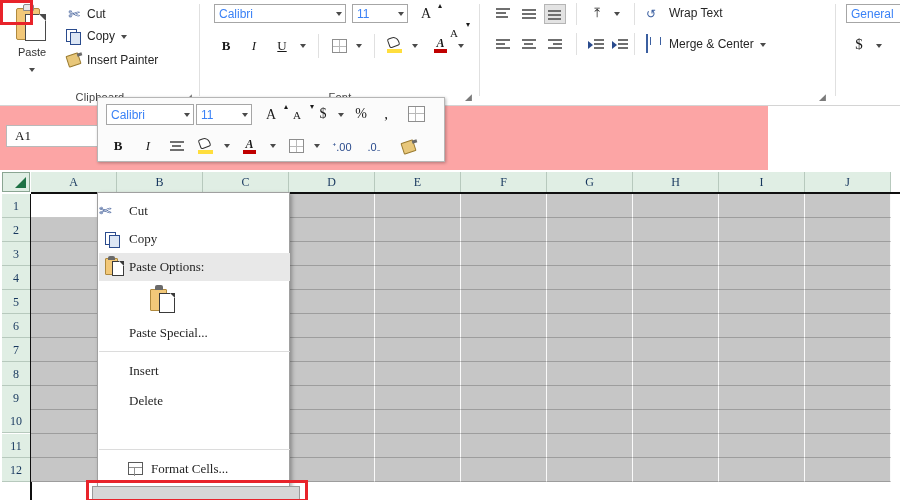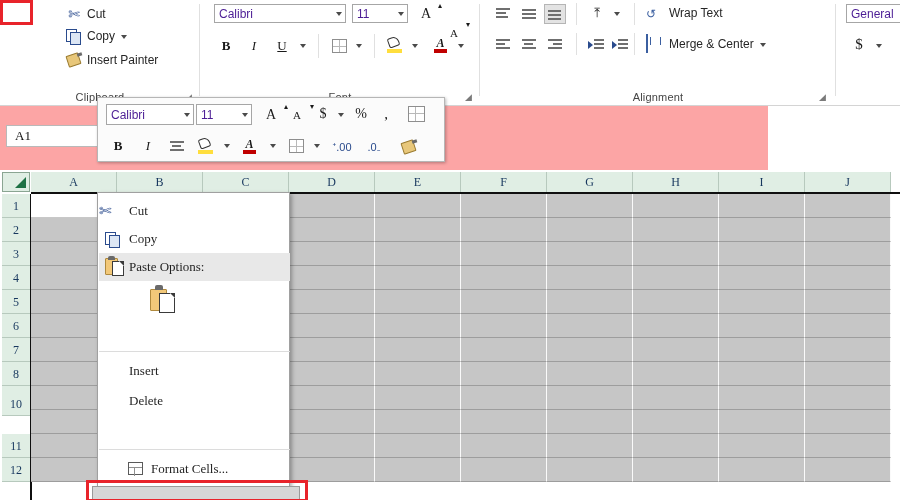--- a/index.html
+++ b/index.html
@@ -57,21 +57,21 @@
   .ic-copy-f { position:absolute; left:6px; top:5px; width:11px;height:13px;
      background:#dce6f4;border:1px solid #2a4b8d; }
   
   .ic-brush { position:absolute; left:3px; top:3px; width:13px; height:12px;
      background:#e8c77a; border:1px solid #9a7a2e; transform: rotate(-18deg); border-radius:1px;}
   .ic-brush-h { position:absolute; left:13px; top:2px; width:5px; height:3px; background:#6b6b6b; transform:rotate(-18deg);}
 
   
   .fld {
     position:absolute; background:#fff; border:1px solid #a6a6a6;
-    font-size:12px; color:#4c1d95; display:flex; align-items:center;
+    font-size:12px; color:#3b82f6; display:flex; align-items:center;
     padding-left:4px; height:19px; cursor:default;
   }
   .fld .v { flex:1; white-space:nowrap; overflow:hidden; }
   .fld .c { width:12px; text-align:center; }
 
   .ib { position:absolute; display:flex; align-items:center; justify-content:center;
         cursor:default; color:#1a1a1a; }
 
   .grow-a { font-family:"Liberation Serif", serif; font-size:14px; position:relative; }
   .grow-a .sup { position:absolute; right:-6px; top:-3px; font-size:8px; }
@@ -200,20 +200,29 @@
   .fmt-cells-ic:after{content:"";position:absolute;left:5px;top:4px;width:1px;height:9px;background:#8f8f8f;}
 
   .scissors-g { color:#2a4b8d; font-size:15px; line-height:22px; width:100%; text-align:center;}
 </style>
 </head>
 <body>
 
 <div id="ribbon">
 
   <div class="rgroup" id="grp-clipboard" style="left:0;width:200px;">
+    <div id="paste-btn">
+      <div id="paste-icon-wrap">
+        <span class="clip-body"></span>
+          <span class="clip-top"></span>
+          <span class="clip-page"></span>
+      </div>
+      <div id="paste-label">Paste</div>
+      <div id="paste-caret"><span class="dd-caret"></span></div>
+    </div>
 
     <div class="cmd-row" style="left:64px; top:4px;">
       <span class="cmd-icon">
           <span class="ic-scissors">✄</span>
         </span>
       <span class="cmd-text">Cut</span>
     </div>
 
     <div class="cmd-row" style="left:64px; top:26px;">
       <span class="cmd-icon">
@@ -379,21 +388,20 @@
         </span>
       </div>
 
     <div class="rgroup-sep" style="left:154px; top:33px; height:22px;"></div>
     <div class="cmd-row" style="left:166px; top:34px;">
       <span class="cmd-icon"><span class="merge-ic"></span></span>
       <span class="cmd-text">Merge &amp; Center</span>
       <span class="cmd-caret"><span class="dd-caret"></span></span>
     </div>
 
-    <div class="rgroup-label">Alignment</div>
     <div class="dlg-launch" style="right:10px;">◢</div>
     <div class="rgroup-sep" style="right:0;"></div>
   </div>
 
   <div class="rgroup" id="grp-number" style="left:836px;width:64px;">
     <div class="fld" style="left:10px; top:4px; width:90px;">
       <span class="v">General</span>
     </div>
     <div class="ib" style="left:14px; top:34px; width:18px;height:20px;font-family:'Liberation Serif',serif;font-size:15px;">
       <span>$</span>
@@ -430,21 +438,21 @@
   <div id="row-headers">
       <div class="rowhdr" style="top: 24px;">1</div>
       <div class="rowhdr" style="top: 48px;">2</div>
       <div class="rowhdr" style="top: 72px;">3</div>
       <div class="rowhdr" style="top: 96px;">4</div>
       <div class="rowhdr" style="top: 120px;">5</div>
       <div class="rowhdr" style="top: 144px;">6</div>
       <div class="rowhdr" style="top: 168px;">7</div>
       <div class="rowhdr" style="top: 192px;">8</div>
       <div class="rowhdr" style="top: 216px;">9</div>
-      <div class="rowhdr" style="top: 222px;">10</div>
+      <div class="rowhdr" style="top: 239px;">10</div>
       <div class="rowhdr" style="top: 264px;">11</div>
       <div class="rowhdr" style="top: 288px;">12</div>
     </div>
   <div id="row-underline"></div>
   <div id="grid-cells">
       <div class="gcell active" style="left: 31px; top: 24px; width: 86px;"></div>
       <div class="gcell" style="left: 117px; top: 24px; width: 86px;"></div>
       <div class="gcell" style="left: 203px; top: 24px; width: 86px;"></div>
       <div class="gcell" style="left: 289px; top: 24px; width: 86px;"></div>
       <div class="gcell" style="left: 375px; top: 24px; width: 86px;"></div>
@@ -586,20 +594,24 @@
       <i class="po-top" style="left:9px;top:0px;width:7px;height:4px;"></i>
       <i class="po-page" style="left:13px;top:5px;width:12px;height:15px;"></i>
       </span>
     <span class="ctx-lb">Paste Options:</span>
   </div>
   <div class="paste-opt-ic" style="top:90px;">
     <i class="po-body"></i>
       <i class="po-top"></i>
       <i class="po-page"></i>
   </div>
+  <div class="ctx-item" style="top:126px;">
+    <span class="ctx-ic"></span>
+    <span class="ctx-lb">Paste Special...</span>
+  </div>
   <div class="ctx-sep" style="top:158px;"></div>
   <div class="ctx-item" style="top:164px;">
     <span class="ctx-ic"></span>
     <span class="ctx-lb">Insert</span>
   </div>
   <div class="ctx-item" style="top:194px;">
     <span class="ctx-ic"></span>
     <span class="ctx-lb">Delete</span>
   </div>
   <div class="ctx-sep" style="top:256px;"></div>

